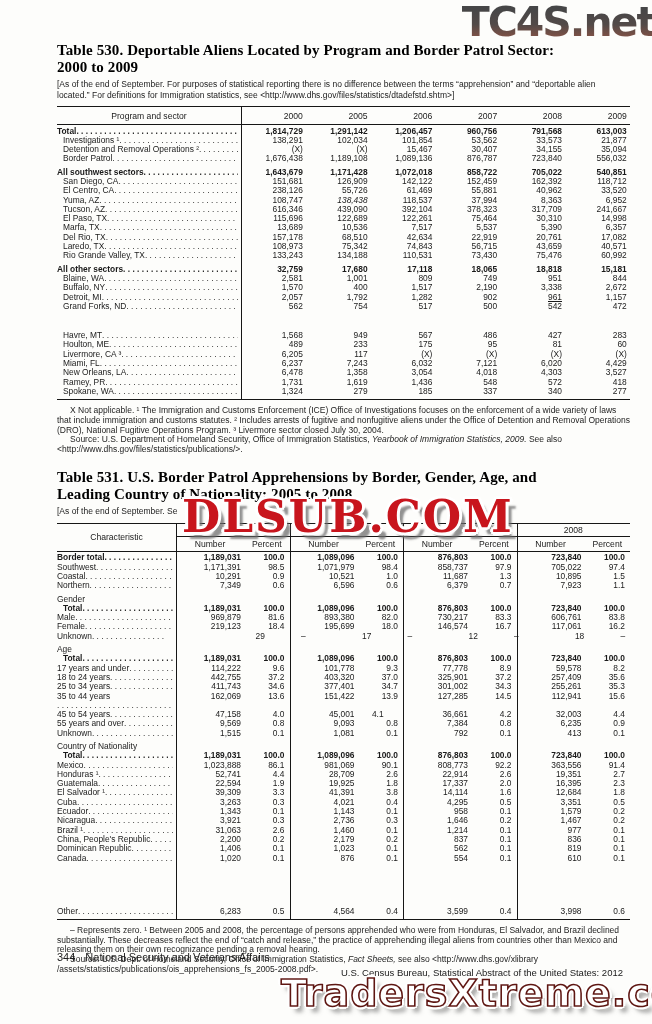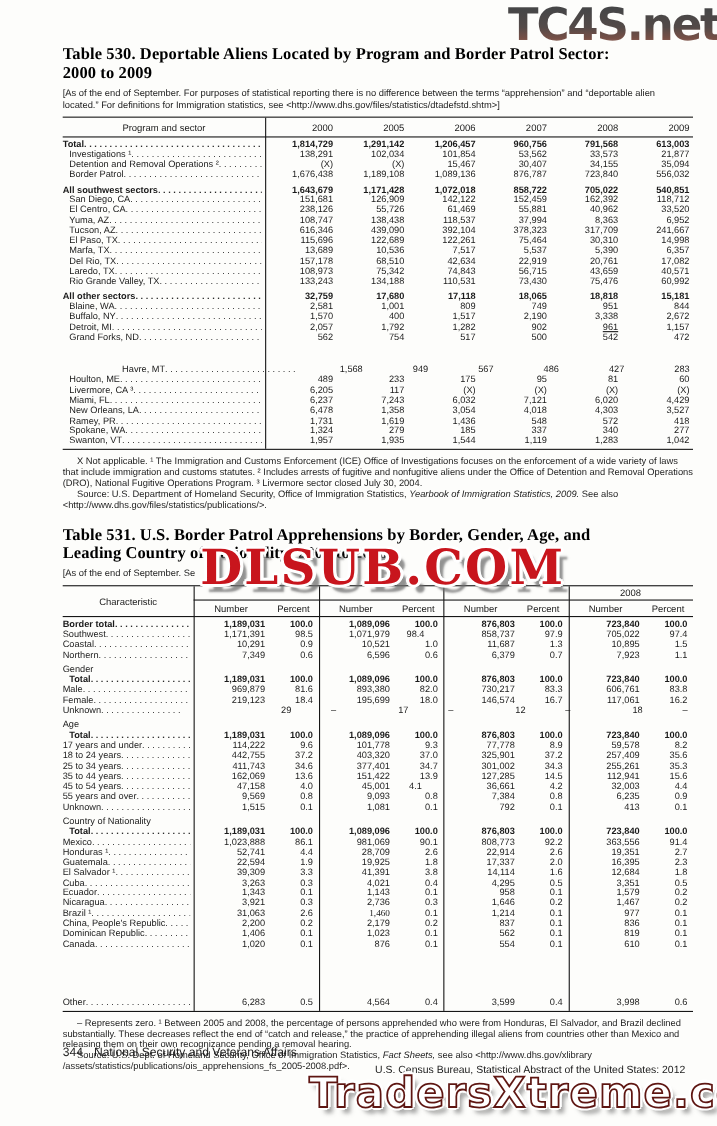--- a/index.html
+++ b/index.html
@@ -178,21 +178,21 @@
             <span class="num" style="width: 64.8px;">55,881</span>
             <span class="num" style="width: 64.8px;">40,962</span>
             <span class="num" style="width: 64.8px;">33,520</span>
           </div>
           <div class="r">
             <span class="lbl" style="width: 184px;">
               <span class="txt" style="padding-left: 6px;">Yuma, AZ</span>
               <span class="dots"></span>
             </span>
             <span class="num" style="width: 64.8px;">108,747</span>
-            <span class="num" style="width: 64.8px;">138,438</span>
+            <span class="num" style="width: 64.8px; font-style: italic;">138,438</span>
             <span class="num" style="width: 64.8px;">118,537</span>
             <span class="num" style="width: 64.8px;">37,994</span>
             <span class="num" style="width: 64.8px;">8,363</span>
             <span class="num" style="width: 64.8px;">6,952</span>
           </div>
           <div class="r">
             <span class="lbl" style="width: 184px;">
               <span class="txt" style="padding-left: 6px;">Tucson, AZ</span>
               <span class="dots"></span>
             </span>
@@ -317,21 +317,21 @@
               <span class="dots"></span>
             </span>
             <span class="num" style="width: 64.8px;">562</span>
             <span class="num" style="width: 64.8px;">754</span>
             <span class="num" style="width: 64.8px;">517</span>
             <span class="num" style="width: 64.8px;">500</span>
             <span class="num" style="width: 64.8px;">542</span>
             <span class="num" style="width: 64.8px;">472</span>
           </div>
           <div class="r">
-            <span class="lbl" style="width: 184px; margin-left: 48px;">
+            <span class="lbl" style="width: 184px;">
               <span class="txt" style="padding-left: 6px;">Havre, MT</span>
               <span class="dots"></span>
             </span>
             <span class="num" style="width: 64.8px;">1,568</span>
             <span class="num" style="width: 64.8px;">949</span>
             <span class="num" style="width: 64.8px;">567</span>
             <span class="num" style="width: 64.8px;">486</span>
             <span class="num" style="width: 64.8px; margin-top: 20px;">427</span>
             <span class="num" style="width: 64.8px;">283</span>
           </div>
@@ -399,32 +399,20 @@
             <span class="lbl" style="width: 184px;">
               <span class="txt" style="padding-left: 6px;">Spokane, WA</span>
               <span class="dots"></span>
             </span>
             <span class="num" style="width: 64.8px;">1,324</span>
             <span class="num" style="width: 64.8px;">279</span>
             <span class="num" style="width: 64.8px;">185</span>
             <span class="num" style="width: 64.8px;">337</span>
             <span class="num" style="width: 64.8px;">340</span>
             <span class="num" style="width: 64.8px;">277</span>
-          </div>
-          <div class="r">
-            <span class="lbl" style="width: 184px;">
-              <span class="txt" style="padding-left: 6px;">Swanton, VT</span>
-              <span class="dots"></span>
-            </span>
-            <span class="num" style="width: 64.8px;">1,957</span>
-            <span class="num" style="width: 64.8px;">1,935</span>
-            <span class="num" style="width: 64.8px;">1,544</span>
-            <span class="num" style="width: 64.8px;">1,119</span>
-            <span class="num" style="width: 64.8px;">1,283</span>
-            <span class="num" style="width: 64.8px;">1,042</span>
           </div>
         </div>
     </div>
 
     <p class="fn">X Not applicable. ¹ The Immigration and Customs Enforcement (ICE) Office of Investigations focuses on the enforcement of a wide variety of laws that include immigration and customs statutes. ² Includes arrests of fugitive and nonfugitive aliens under the Office of Detention and Removal Operations (DRO), National Fugitive Operations Program. ³ Livermore sector closed July 30, 2004.</p>
     <p class="src"><span>Source: U.S. Department of Homeland Security, Office of Immigration Statistics, </span><i>Yearbook of Immigration Statistics, 2009.</i><span> See also &lt;http://www.dhs.gov/files/statistics/publications/&gt;.</span></p>
 
     <h1 class="tbl-title second"><span>Table 531. U.S. Border Patrol Apprehensions by Border, Gender, Age, and</span><br><span>Leading Country of Nationality: 2005 to 2008</span></h1>
     <p class="note">[As of the end of September. Se</p>
 
@@ -468,21 +456,21 @@
             <span class="num pct" style="width: 45.5px;">100.0</span>
           </div>
           <div class="r">
             <span class="lbl" style="width: 119px;">
               <span class="txt">Southwest</span>
               <span class="dots"></span>
             </span>
             <span class="num" style="width: 68px;">1,171,391</span>
             <span class="num pct" style="width: 45.5px;">98.5</span>
             <span class="num" style="width: 68px;">1,071,979</span>
-            <span class="num pct" style="width: 45.5px; text-align: center;">98.4</span>
+            <span class="num pct" style="width: 45.5px;">98.4</span>
             <span class="num" style="width: 68px;">858,737</span>
             <span class="num pct" style="width: 45.5px;">97.9</span>
             <span class="num" style="width: 68px;">705,022</span>
             <span class="num pct" style="width: 45.5px;">97.4</span>
           </div>
           <div class="r">
             <span class="lbl" style="width: 119px;">
               <span class="txt">Coastal</span>
               <span class="dots"></span>
             </span>
@@ -625,21 +613,21 @@
             <span class="num" style="width: 68px;">411,743</span>
             <span class="num pct" style="width: 45.5px;">34.6</span>
             <span class="num" style="width: 68px;">377,401</span>
             <span class="num pct" style="width: 45.5px;">34.7</span>
             <span class="num" style="width: 68px;">301,002</span>
             <span class="num pct" style="width: 45.5px;">34.3</span>
             <span class="num" style="width: 68px;">255,261</span>
             <span class="num pct" style="width: 45.5px;">35.3</span>
           </div>
           <div class="r">
-            <span class="lbl" style="width: 119px;">
+            <span class="lbl" style="width: 119px; flex-direction: column;">
               <span class="txt">35 to 44 years</span>
               <span class="dots"></span>
             </span>
             <span class="num" style="width: 68px;">162,069</span>
             <span class="num pct" style="width: 45.5px;">13.6</span>
             <span class="num" style="width: 68px;">151,422</span>
             <span class="num pct" style="width: 45.5px;">13.9</span>
             <span class="num" style="width: 68px;">127,285</span>
             <span class="num pct" style="width: 45.5px;">14.5</span>
             <span class="num" style="width: 68px;">112,941</span>
@@ -804,21 +792,21 @@
             <span class="num" style="width: 68px;">1,467</span>
             <span class="num pct" style="width: 45.5px;">0.2</span>
           </div>
           <div class="r">
             <span class="lbl" style="width: 119px;">
               <span class="txt">Brazil ¹</span>
               <span class="dots"></span>
             </span>
             <span class="num" style="width: 68px;">31,063</span>
             <span class="num pct" style="width: 45.5px;">2.6</span>
-            <span class="num" style="width: 68px; font-family: Liberation Serif, serif;">1,460</span>
+            <span class="num" style="width: 68px;">1,460</span>
             <span class="num pct" style="width: 45.5px;">0.1</span>
             <span class="num" style="width: 68px;">1,214</span>
             <span class="num pct" style="width: 45.5px;">0.1</span>
             <span class="num" style="width: 68px;">977</span>
             <span class="num pct" style="width: 45.5px;">0.1</span>
           </div>
           <div class="r">
             <span class="lbl" style="width: 119px;">
               <span class="txt">China, People's Republic</span>
               <span class="dots"></span>

